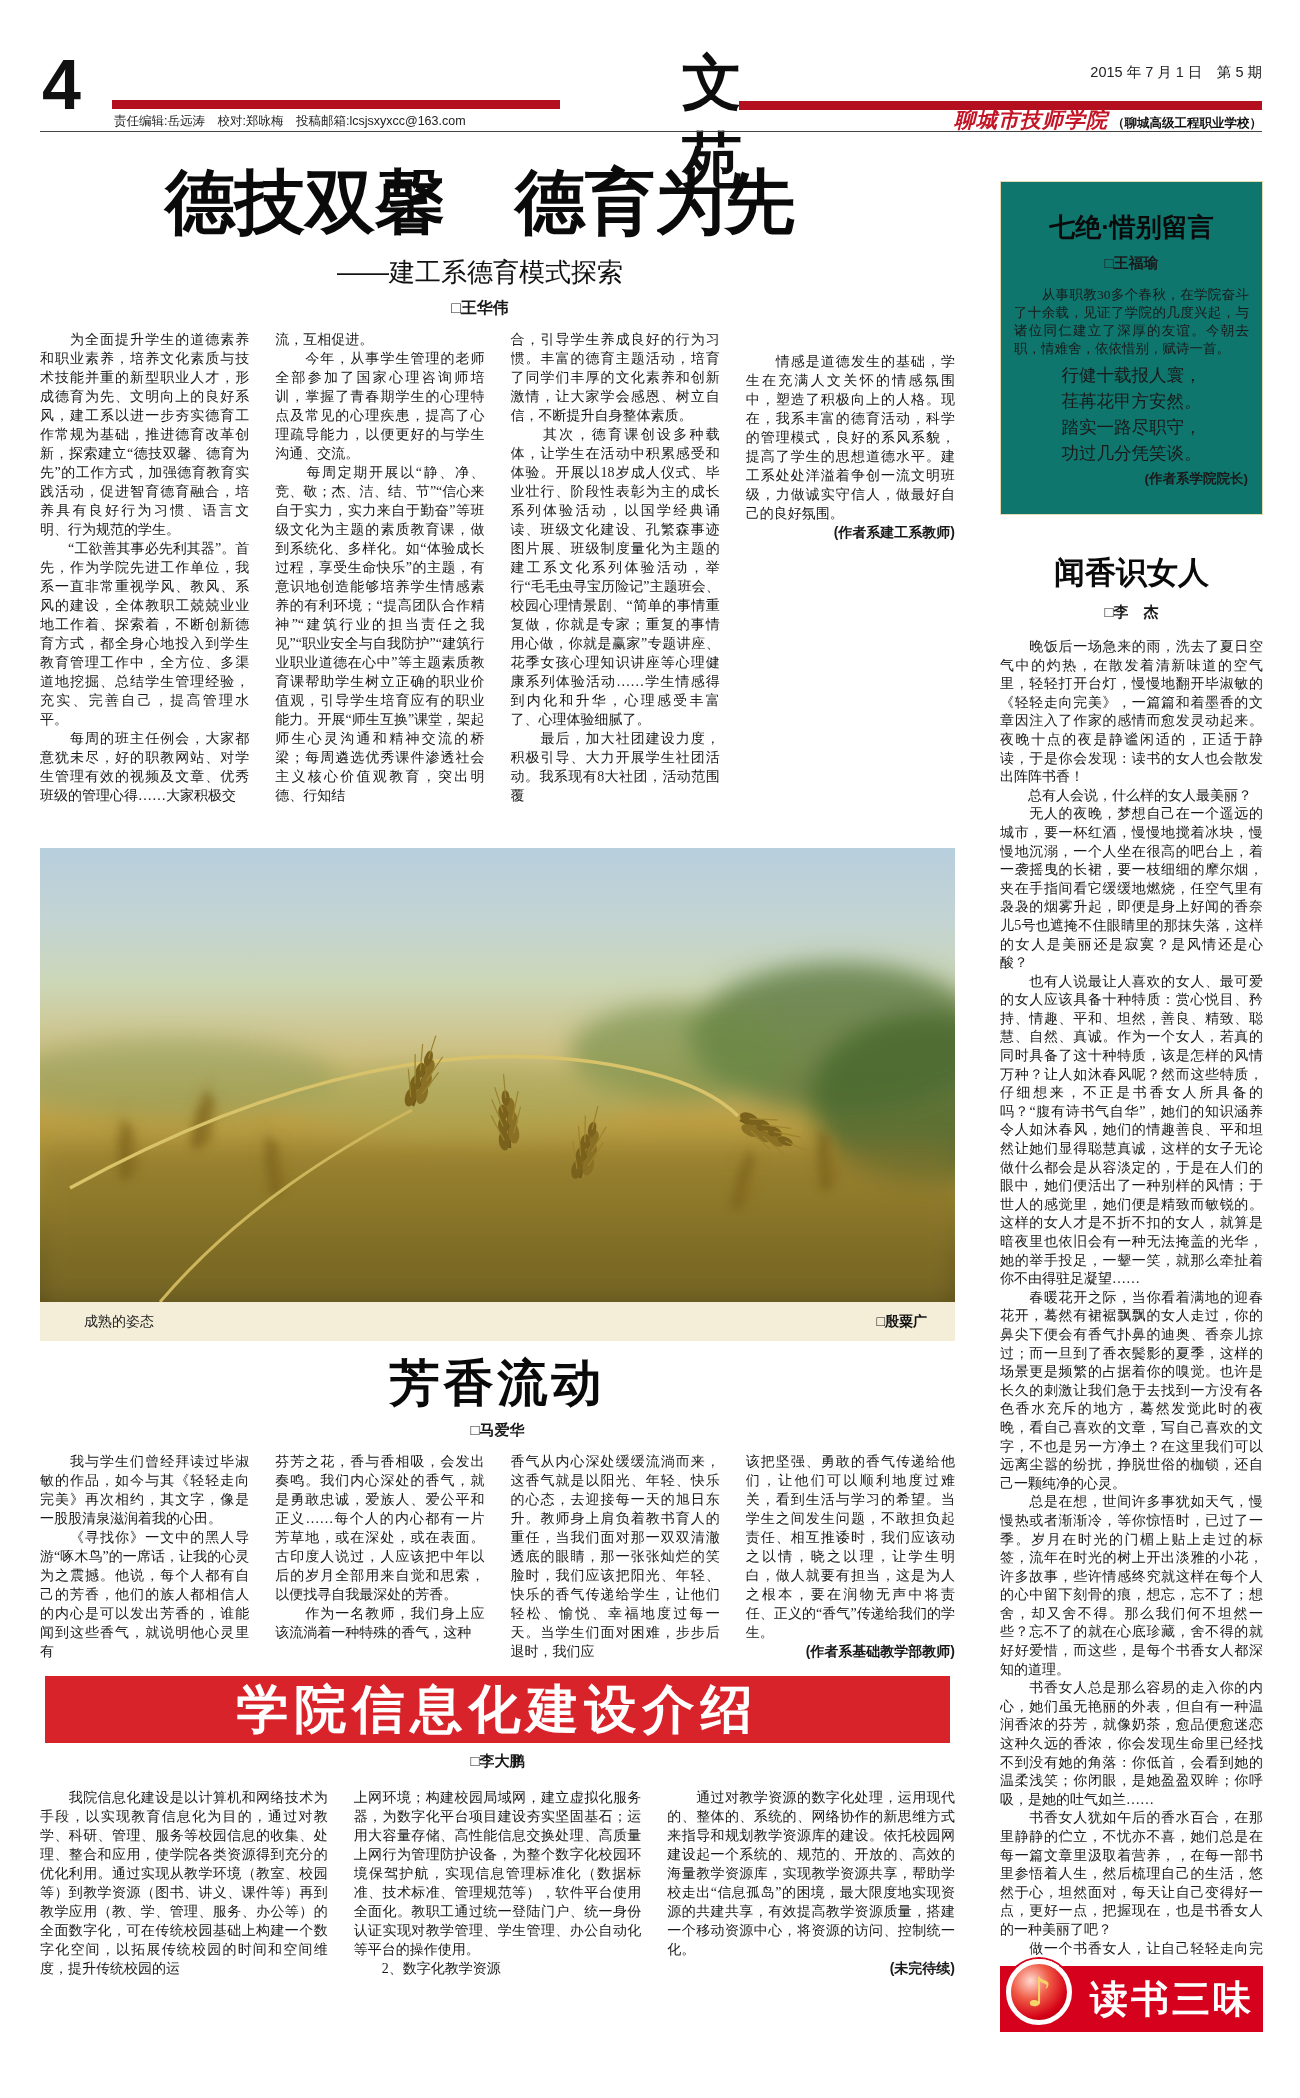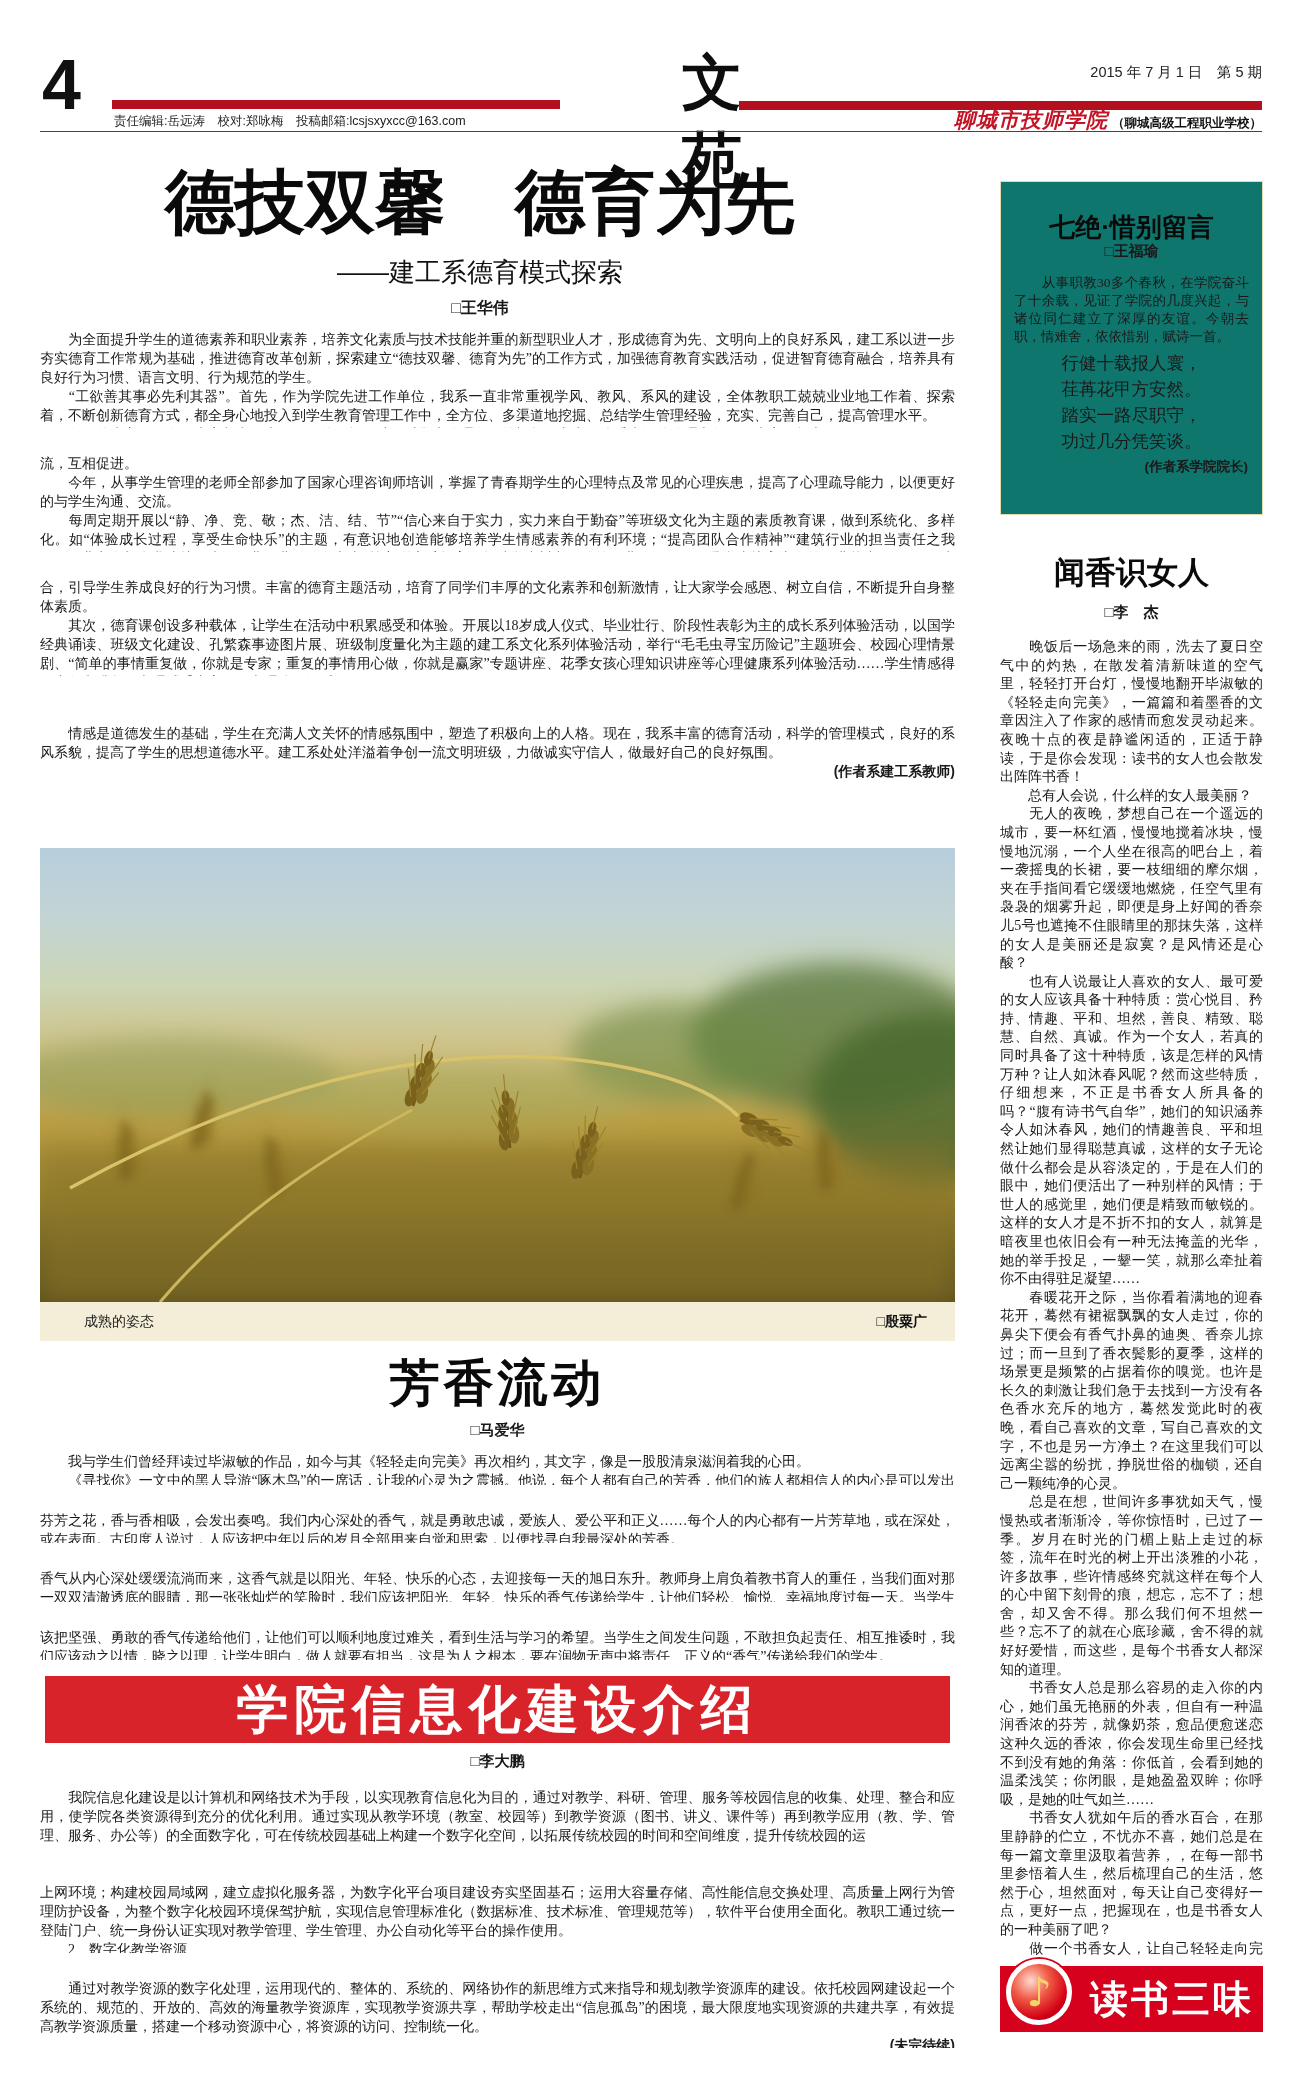--- a/index.html
+++ b/index.html
@@ -20,30 +20,30 @@
   .issue-date { left:962px; top:63px; width:300px; text-align:right; font:14.5px/18px "Liberation Sans", sans-serif; color:#222; }
   .masthead-wrap { left:880px; top:108px; width:382px; text-align:right; white-space:nowrap; }
   .masthead { font:bold italic 21px/24px "Liberation Serif", serif; color:#c41425; letter-spacing:1px; }
   .masthead-sub { font:bold 12.5px/24px "Liberation Sans", sans-serif; color:#111; }
   .header-divider { left:40px; top:131px; width:1222px; height:1px; background:#444; }
   
   .a1-title { left:40px; top:156px; width:880px; text-align:center;
     font:bold 70px/92px "Liberation Sans", sans-serif; color:#0a0a0a; }
   .a1-subtitle { left:40px; top:256px; width:880px; text-align:center; font:26px/32px "Liberation Sans", sans-serif; color:#111; }
   .a1-byline { left:40px; top:298px; width:880px; text-align:center; font:bold 16px/20px "Liberation Sans", sans-serif; }
-  .cols { display:flex;flex-direction:column; }
+  .cols { display:flex; }
   .a1-cols { left:40px; top:330px; width:915px; height:492px; gap:26px; }
   .col { flex:1 1 0; overflow:hidden; }
   .col .para { font-size:14px; line-height:19px; text-align:justify; text-justify:inter-ideograph; }
   .pad-top { padding-top:22px; }
   .credit { text-align:right !important; font-weight:bold; font-family:"Liberation Sans", sans-serif; }
   
   .poem-box { left:1000px; top:181px; width:263px; height:334px; background:#0f766e; border:1px solid #e3dab4; }
   .poem-title { margin-top:30px; text-align:center; font:bold 26px/30px "Liberation Sans", sans-serif; color:#0a0a0a; }
-  .poem-byline { text-align:center; font:bold 15px/18px "Liberation Sans", sans-serif; }
+  .poem-byline { margin-top:12px; text-align:center; font:bold 15px/18px "Liberation Sans", sans-serif; }
   .poem-intro { margin:14px 13px 0 13px; }
   .poem-intro .para { font-size:13.5px; line-height:18px; text-align:justify; }
   .poem-lines { margin-top:4px; }
   .poem-lines .para { text-align:center; font:17.5px/26px "Liberation Serif", serif; }
   .poem-credit { margin:4px 14px 0 0; text-align:right; font:bold 13.5px/17px "Liberation Sans", sans-serif; }
   
   .wx-title { left:1000px; top:554px; width:263px; text-align:center; font:bold 31px/38px "Liberation Sans", sans-serif; color:#0a0a0a; }
   .wx-byline { left:1000px; top:602px; width:263px; text-align:center; font:bold 15px/19px "Liberation Sans", sans-serif; }
   .wx-body { left:1000px; top:638px; width:263px; height:1320px; overflow:hidden; }
   .wx-body .para { font-size:14px; line-height:18.6px; text-align:justify; }

